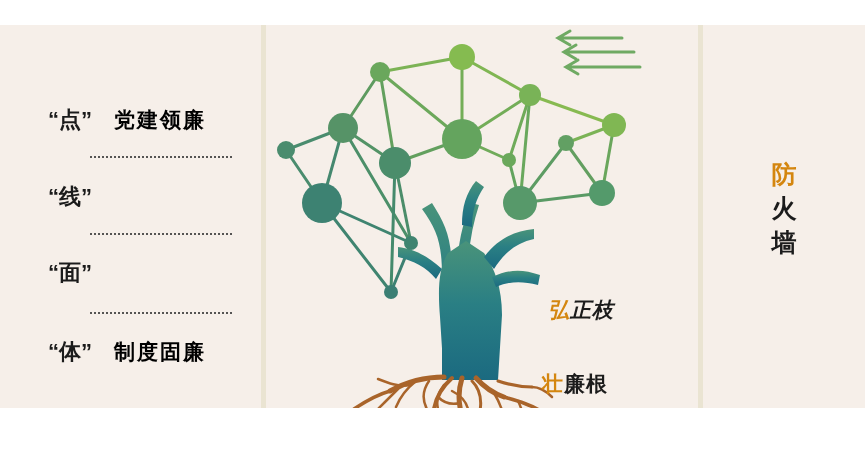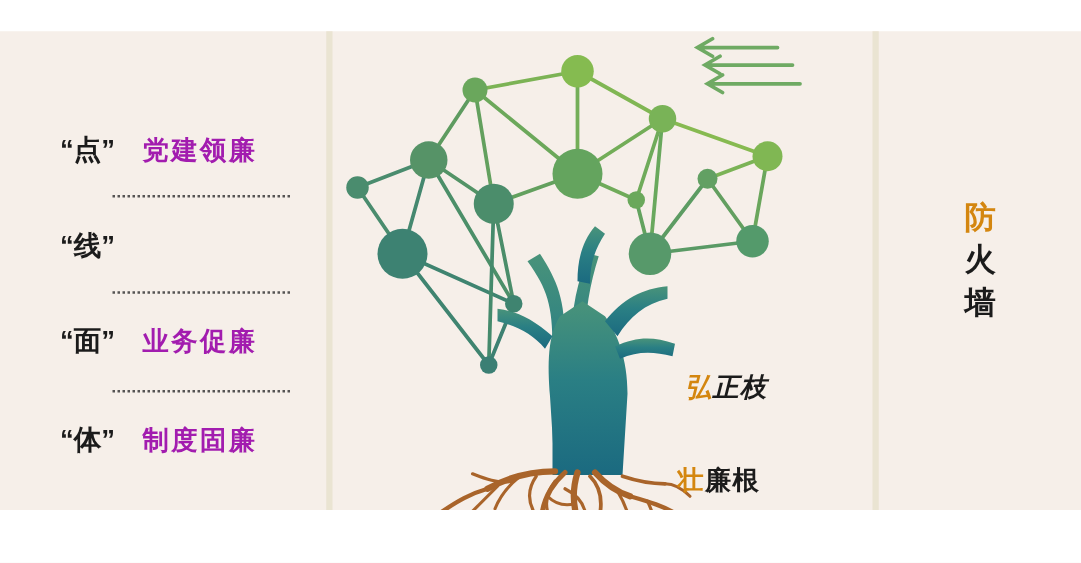--- a/index.html
+++ b/index.html
@@ -55,21 +55,21 @@
     width: 92px;
     text-align: right;
     padding-right: 4px;
     color: #1b1b1b;
     font-size: 22px;
     font-weight: 700;
     letter-spacing: 0px;
     white-space: nowrap;
   }
   .left-val {
-    color: #a21caf;
+    color: #000000;
     font-size: 21px;
     font-weight: 700;
     letter-spacing: 2px;
     white-space: nowrap;
     padding-left: 18px;
   }
   .dotted-sep {
     position: absolute;
     left: 90px;
     width: 142px;
@@ -146,21 +146,20 @@
     </div>
     <div class="dotted-sep" style="top:131px"></div>
 
     <div class="left-row" style="top:155px">
       <span class="left-key">“线”</span>
     </div>
     <div class="dotted-sep" style="top:208px"></div>
 
     <div class="left-row" style="top:231px">
       <span class="left-key">“面”</span>
-      <span class="left-val">业务促廉</span>
     </div>
     <div class="dotted-sep" style="top:287px"></div>
 
     <div class="left-row" style="top:310px">
       <span class="left-key">“体”</span>
       <span class="left-val">制度固廉</span>
     </div>
   </div>
 
   <div id="mid-panel">

